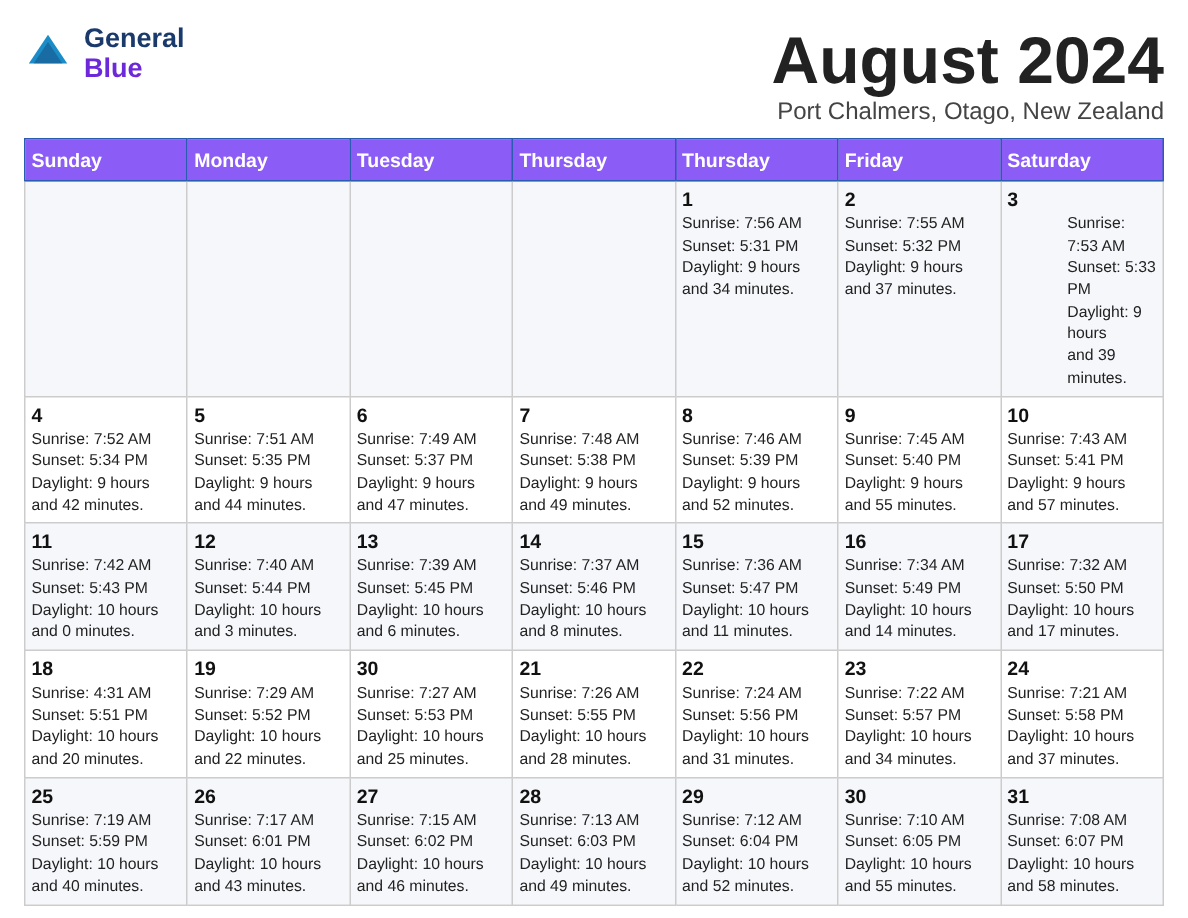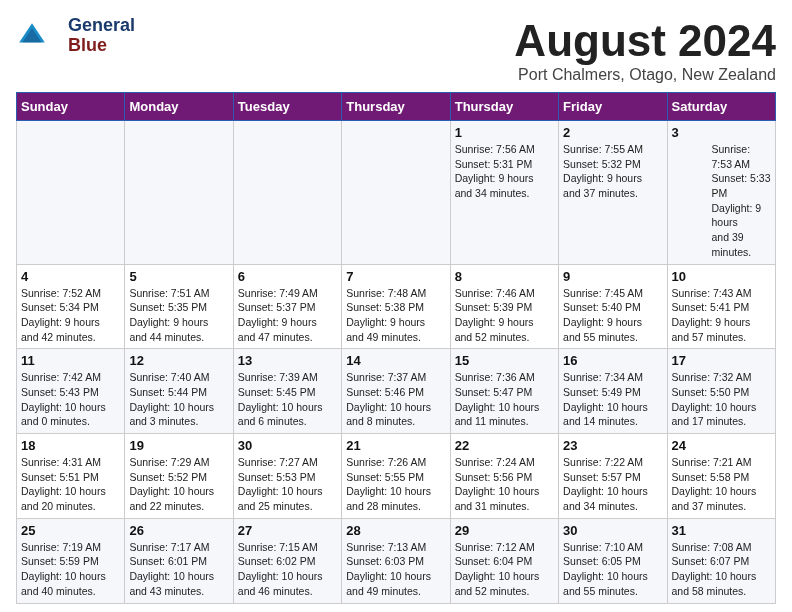--- a/index.html
+++ b/index.html
@@ -12,30 +12,30 @@
     }
     .header {
       display: flex;
       justify-content: space-between;
       align-items: flex-start;
       margin-bottom: 8px;
     }
     .logo {
       display: flex;
       align-items: center;
-      gap: 20px;
+      gap: 8px;
     }
     .logo-text {
       font-size: 18px;
       font-weight: bold;
       color: #1a3a6b;
       line-height: 1.1;
     }
     .logo-text span {
-      color: #7f1d1d;
+      color: #6d28d9;
     }
     .logo-icon {
       width: 32px;
       height: 32px;
     }
     .title-block {
       text-align: right;
     }
     .month-year {
       font-size: 44px;
@@ -45,21 +45,21 @@
     .location {
       font-size: 16px;
       color: #444;
     }
     .calendar {
       width: 100%;
       border-collapse: collapse;
       font-size: 11px;
     }
     .calendar thead th {
-      background: #701a75;
+      background: #8b5cf6;
       color: #fff;
       padding: 6px 4px;
       text-align: left;
       font-size: 13px;
       font-weight: bold;
       border: 1px solid #2a5db0;
     }
     .calendar tbody td {
       border: 1px solid #ccc;
       vertical-align: top;

